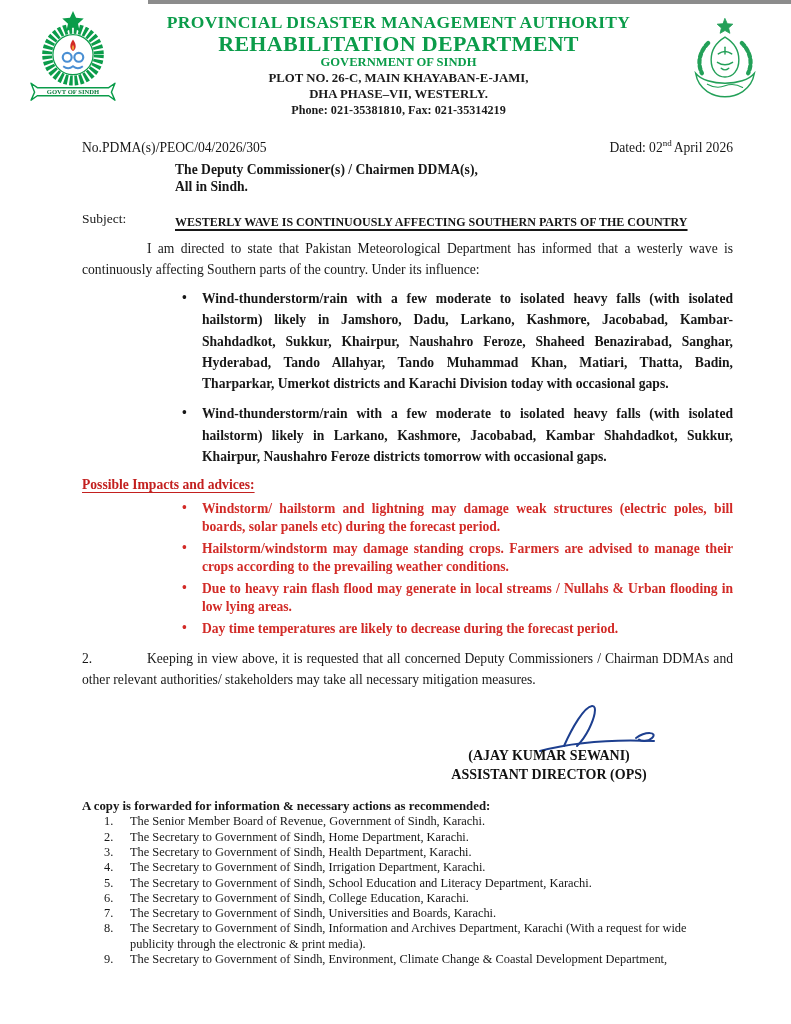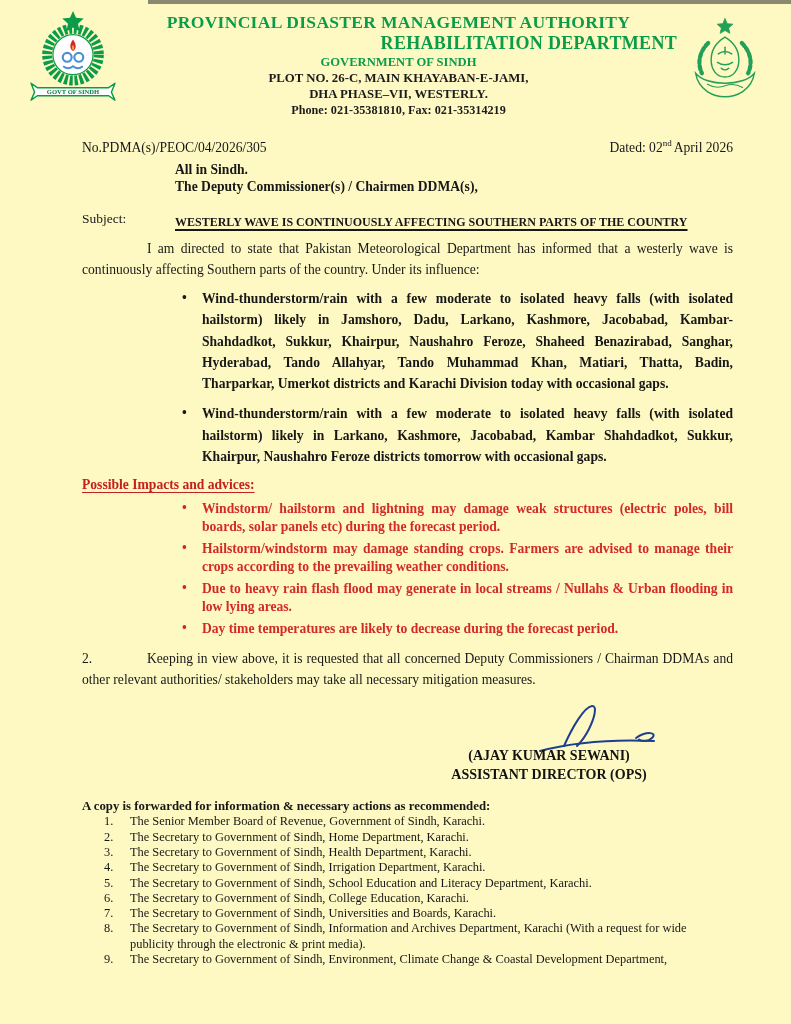--- a/index.html
+++ b/index.html
@@ -1,31 +1,31 @@
 <!DOCTYPE html>
 <html><head>
 <meta charset="utf-8">
 <style>
   * { margin:0; padding:0; box-sizing:border-box; }
   html,body { background:#888; }
   .page {
-    width:791px; height:1024px; background:#fef9c3; position:relative;
+    width:791px; height:1024px; background:#ffffff; position:relative;
     overflow:hidden; margin:0 auto; color:#171717;
     font-family:"Liberation Serif","DejaVu Serif",serif;
   }
   .top-smudge { position:absolute; top:0; left:148px; right:0; height:4px;
     background:rgba(45,45,45,.55); }
 
   
   .letterhead { display:flex; align-items:flex-start; padding:10px 24px 0 28px; }
   .logo-left { flex:none; width:92px; }
   .logo-right { flex:none; width:90px; padding-top:6px; text-align:right; }
   .lh-center { flex:1; text-align:center; padding-top:2px; }
   .org1 { font-weight:700; font-size:17.5px; line-height:21px; color:#0b9c4a; letter-spacing:.3px; }
-  .org2 { font-weight:700; font-size:18px;   line-height:21px; color:#0b9c4a; letter-spacing:.3px;text-align:right; }
+  .org2 { font-weight:700; font-size:22px;   line-height:21px; color:#0b9c4a; letter-spacing:.3px; }
   .org3 { font-weight:700; font-size:12.6px; line-height:16px; color:#0b9c4a; }
   .addr  { font-weight:700; font-size:12.8px; line-height:16px; color:#1b1b1b; }
   .phone { font-weight:700; font-size:12.2px; line-height:16px; color:#1b1b1b; }
 
   
   .content { padding:0 58px 0 82px; }
   .ref-row { display:flex; justify-content:space-between; margin-top:22px; font-size:13.6px; }
   .ord { font-size:9px; vertical-align:super; line-height:0; margin-right:2px; }
   .to-line { margin-top:4px; font-size:13.6px; }
   .addressee { margin:5px 0 0 93px; font-weight:700; font-size:13.6px; line-height:17px; }
@@ -111,22 +111,22 @@
   </div>
 
   <div class="content">
 
     <div class="ref-row">
       <span>No.PDMA(s)/PEOC/04/2026/305</span>
       <span><span>Dated: 02</span><sup class="ord">nd</sup><span>April 2026</span></span>
     </div>
 
     <div class="addressee">
+      <div>The Deputy Commissioner(s) / Chairmen DDMA(s),</div>
       <div>All in Sindh.</div>
-      <div>The Deputy Commissioner(s) / Chairmen DDMA(s),</div>
     </div>
 
     <div class="subject-row">
       <div class="subject-label">Subject:</div>
       <div class="subject-text">WESTERLY WAVE IS CONTINUOUSLY AFFECTING SOUTHERN PARTS OF THE COUNTRY</div>
     </div>
 
     <div class="para para1">I am directed to state that Pakistan Meteorological Department has informed that a westerly wave is continuously affecting Southern parts of the country. Under its influence:</div>
 
     <ul class="bullets">

